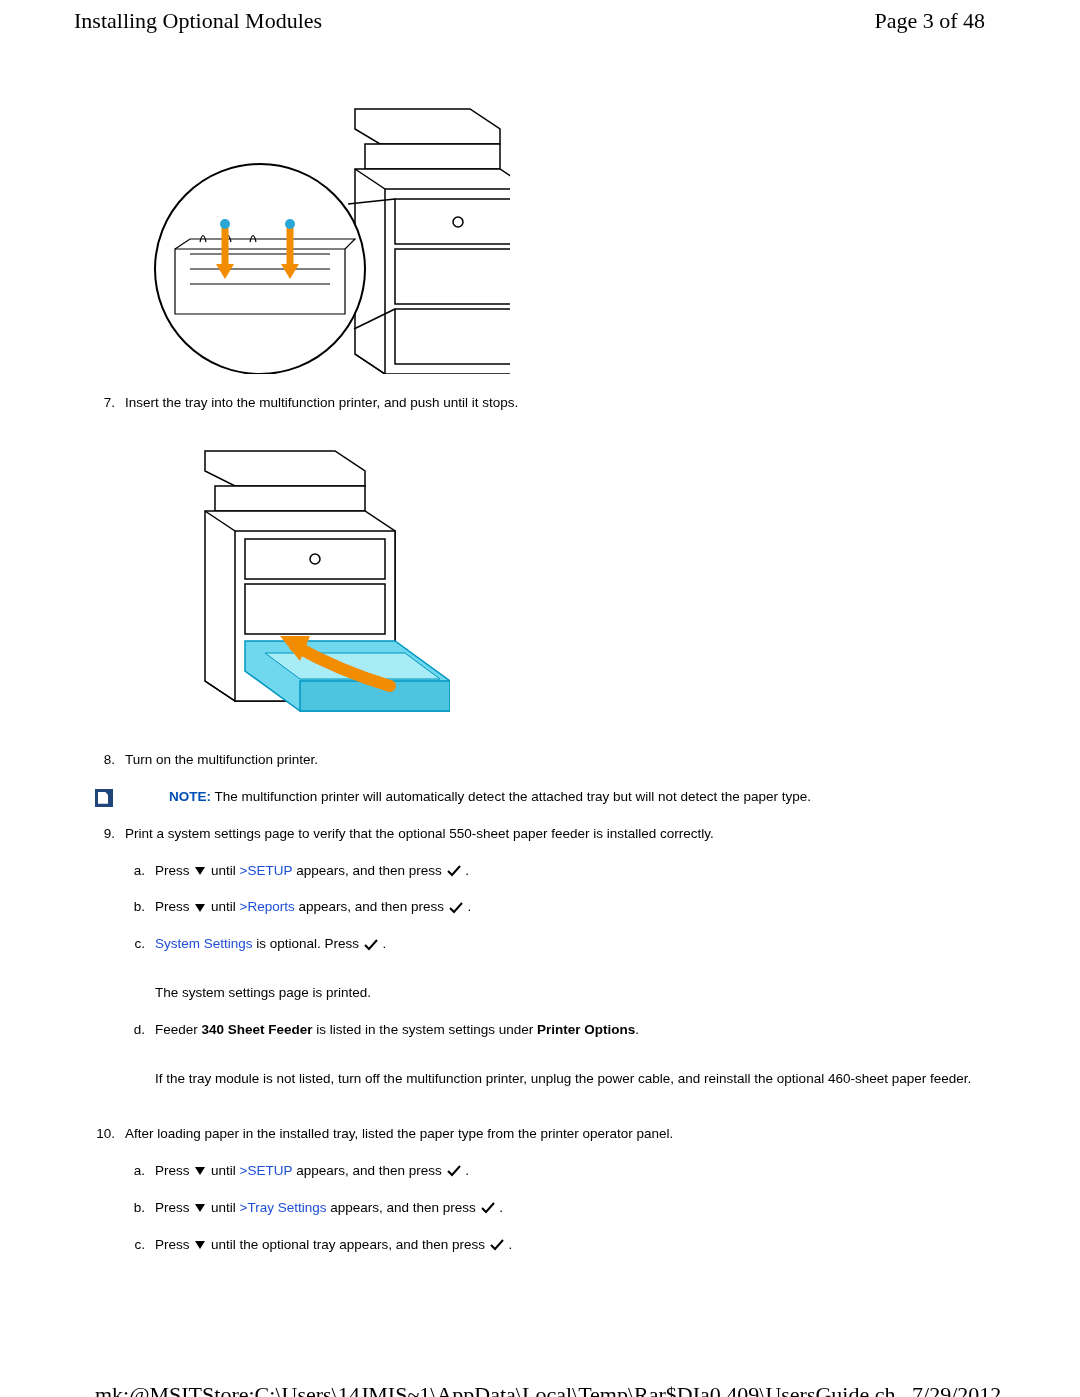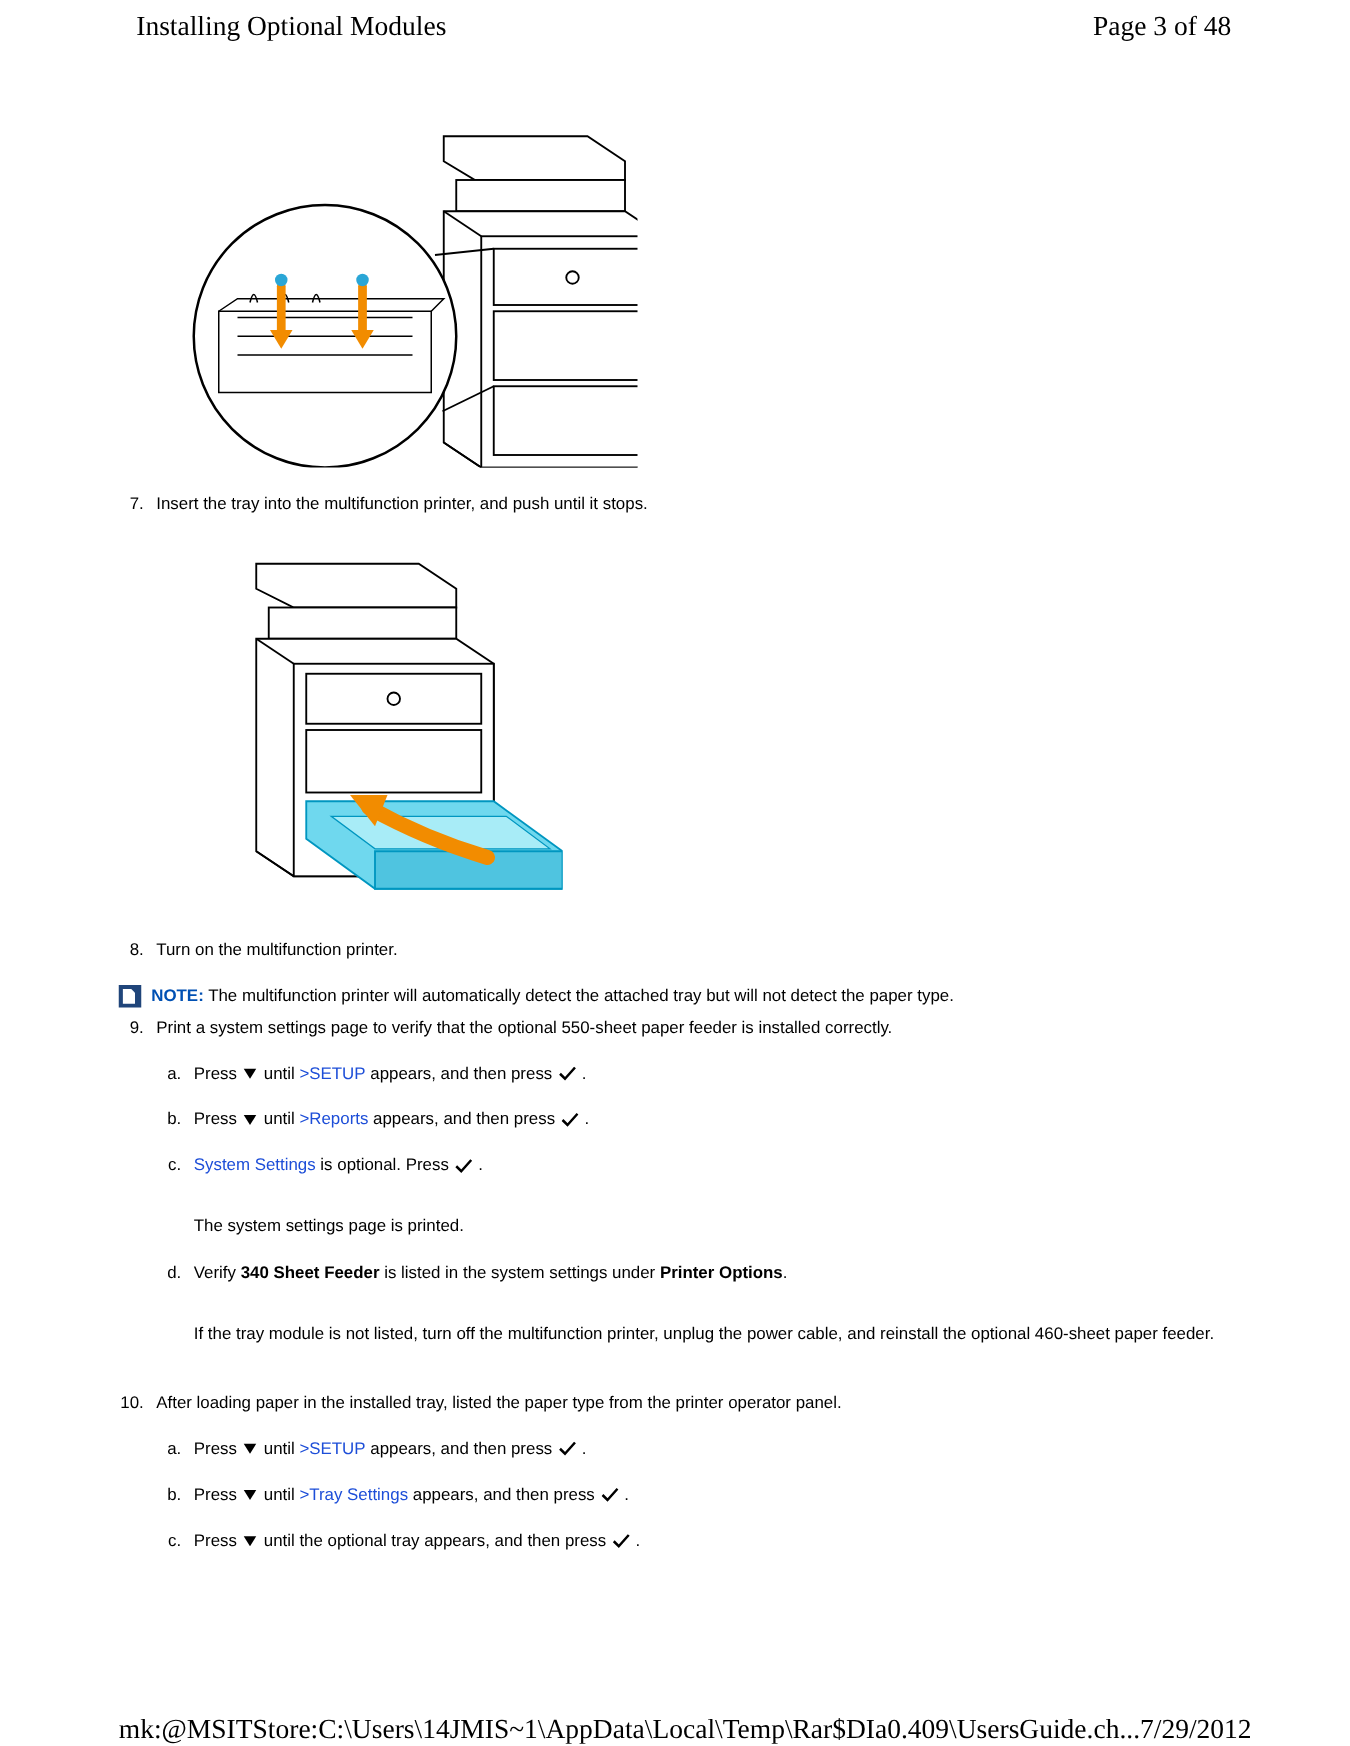--- a/index.html
+++ b/index.html
@@ -8,21 +8,21 @@
       background: #fff;
       width: 1080px;
       padding: 0;
     }
     .page {
       padding: 8px 0 0 0;
     }
     .header-row {
       display: flex;
       justify-content: space-between;
-      padding: 0 95px 0 109px;
+      padding: 0 95px 0 74px;
       font-size: 22px;
       margin-bottom: 40px;
     }
     .content {
       font-family: Verdana, Arial, sans-serif;
       font-size: 13.5px;
       line-height: 1.4;
       padding: 0 95px 0 95px;
     }
     .figure {
@@ -64,23 +64,24 @@
     .ol-sub > li .sub-txt {
       flex: 1;
     }
     .extra-line {
       margin-top: 30px;
     }
     .code { font-family: Liberation Sans, sans-serif; color: #1d4ed8; margin-top: 32px; }
     .bold { font-weight: bold; }
     .note-row {
       display: flex;
-      align-items: center;
-      margin-bottom: 6px;
+      align-items: flex-end;
+      margin-bottom: 18px;
       margin-left: 0px;
+      gap: 48px;
     }
     .note-icon {
       width: 18px;
       height: 18px;
       background: #20457a;
       margin-right: 8px;
       flex-shrink: 0;
       position: relative;
     }
     .note-icon::after {
@@ -235,21 +236,21 @@
               <span class="sub-txt">
                 <span class="code">System Settings</span><span> is optional. Press </span><svg class="icon" width="14" height="12">
                     <path d="M1 6 L5 10 L13 1" stroke="#000" stroke-width="2" fill="none"></path>
                   </svg><span> .</span>
                 <div class="extra-line">The system settings page is printed.</div>
               </span>
             </li>
             <li>
               <span class="sub-num">d.</span>
               <span class="sub-txt">
-                <span>Verify </span><span class="bold">340 Sheet Feeder</span><span> is listed in the system settings under </span><span class="bold">Printer Options</span><span>.</span>
+                <span>Feeder </span><span class="bold">340 Sheet Feeder</span><span> is listed in the system settings under </span><span class="bold">Printer Options</span><span>.</span>
                 <div class="extra-line">If the tray module is not listed, turn off the multifunction printer, unplug the power cable, and reinstall the optional 460-sheet paper feeder.</div>
               </span>
             </li>
           </ol>
         </span>
       </li>
 
       <li>
         <span class="num">10.</span>
         <span class="txt">

